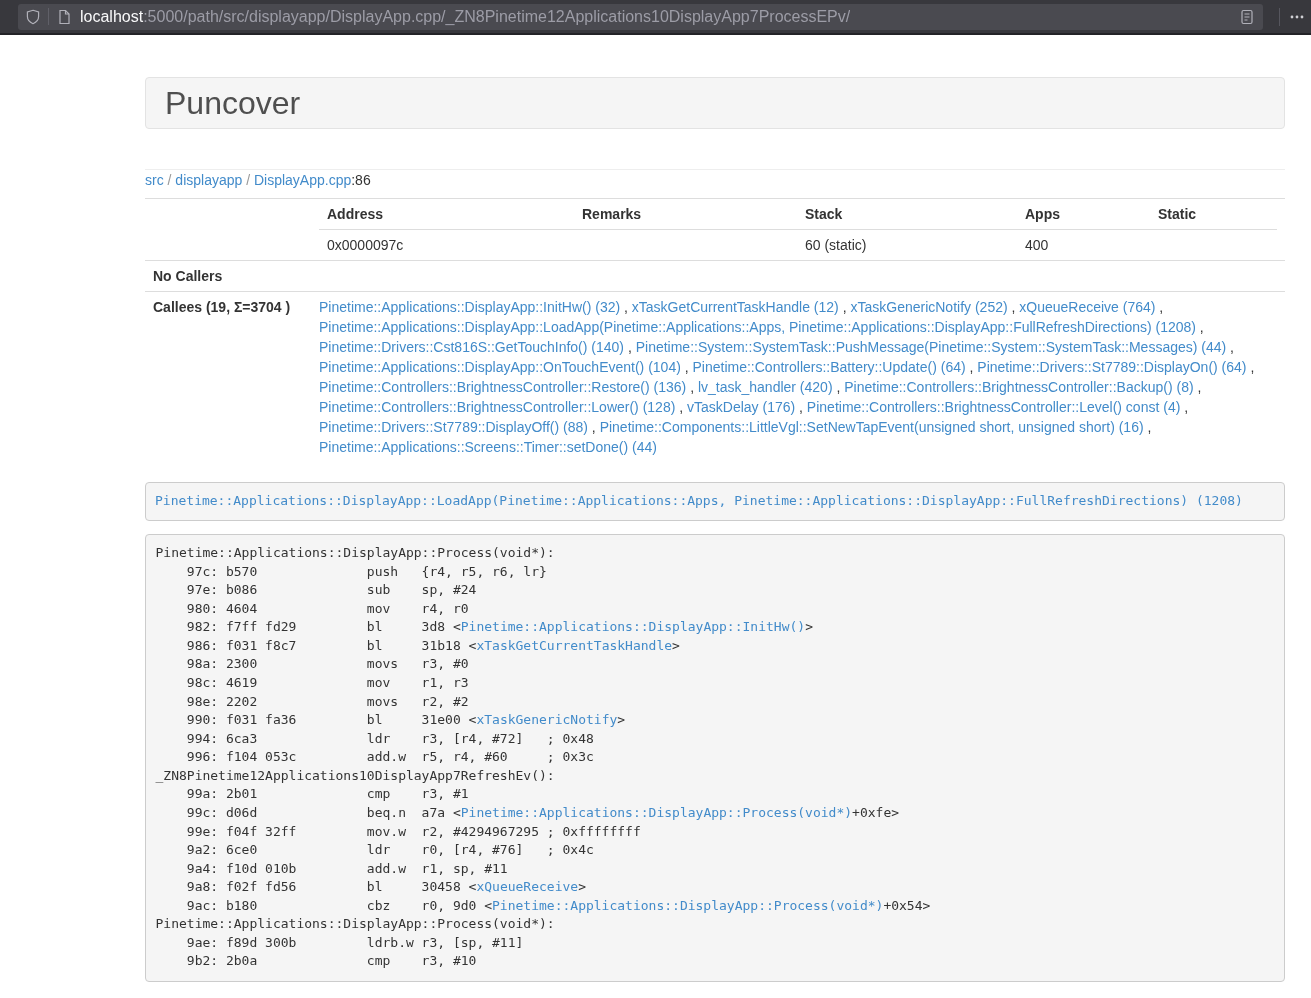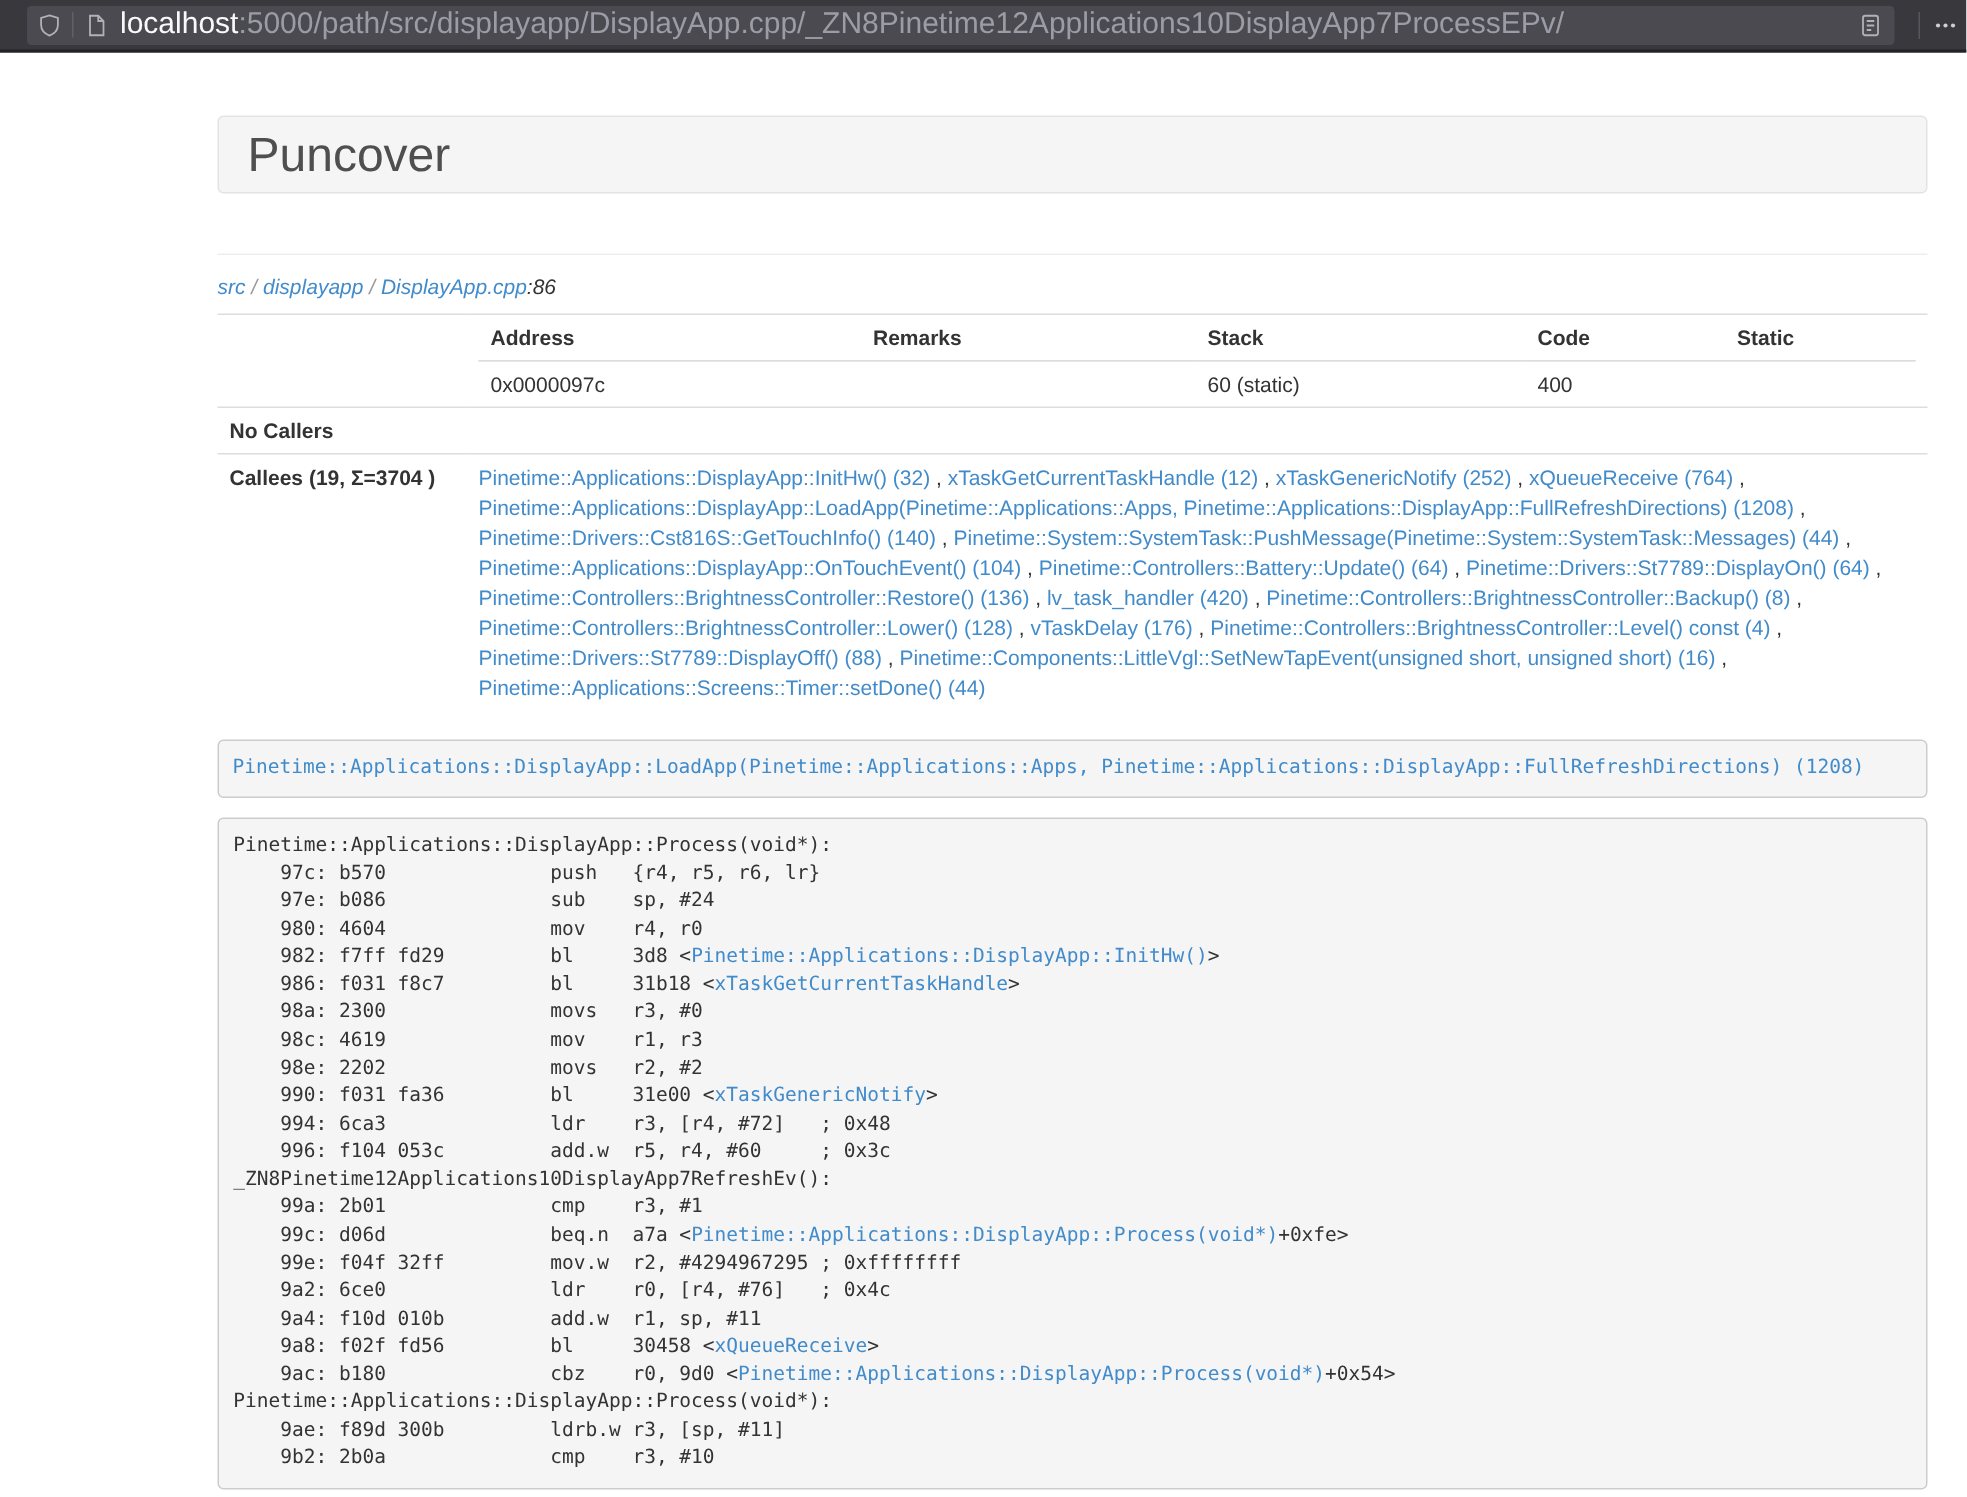--- a/index.html
+++ b/index.html
@@ -14,35 +14,35 @@
   .topbar {
     height:33px; background:#38383d; border-bottom:2px solid #232327;
     display:flex; align-items:center;
   }
   .urlbar {
     margin-left:18px; width:1245px; height:26px; background:#4a4a50;
     border-radius:3px; display:flex; align-items:center; padding:0 8px 0 7px;
     box-sizing:border-box;
   }
   .urlbar .v-div { width:1px; height:17px; background:#606068; margin:0 7px; }
-  .url-text { margin-left:8px; font-size:20px; color:#9c9ca6; white-space:nowrap; overflow:hidden; }
+  .url-text { margin-left:8px; font-size:16px; color:#9c9ca6; white-space:nowrap; overflow:hidden; }
   .url-text .host { color:#f9f9fa; }
   .icon16 { width:16px; height:16px; display:inline-flex; flex:none; }
   .reader-btn { margin-left:auto; display:inline-flex; }
   .tb-div { width:1px; height:18px; background:#56565e; margin-left:16px; }
   .menu-btn { margin-left:7px; display:inline-flex; background:none; border:none; padding:2px; cursor:pointer; }
 
   
   .content { width:1140px; margin-left:145px; }
   .well {
     margin-top:42px; background:#f5f5f5; border:1px solid #e3e3e3; border-radius:4px;
     padding:12px 19px; font-size:32px; line-height:26px; color:#4f4f4f;
   }
   hr.rule { margin:40px 0 0 0; border:0; border-top:1px solid #eee; }
-  .breadcrumb { margin-top:11px; line-height:20px;font-style:italic; }
+  .breadcrumb { margin-top:0; line-height:20px; }
   .breadcrumb .bc-sep { color:#999; }
   .breadcrumb .line-no { color:#333; }
 
   table.main { width:100%; border-collapse:collapse; margin-top:8px; }
   table.main > tbody > tr > th,
   table.main > tbody > tr > td {
     border-top:1px solid #ddd; text-align:left; vertical-align:top; line-height:20px;
   }
   table.main > tbody > tr > th { width:150px; padding:5px 8px; font-weight:bold; white-space:nowrap; }
   table.main > tbody > tr > td { padding:5px 8px; }
@@ -119,21 +119,21 @@
                 <col style="width:223px">
                 <col style="width:220px">
                 <col style="width:133px">
                 <col>
               </colgroup>
             <thead>
               <tr>
                 <th>Address</th>
                 <th>Remarks</th>
                 <th>Stack</th>
-                <th>Code</th>
+                <th>Apps</th>
                 <th>Static</th>
               </tr>
             </thead>
             <tbody>
               <tr>
                 <td>0x0000097c</td>
                 <td></td>
                 <td>60 (static)</td>
                 <td>400</td>
                 <td></td>

